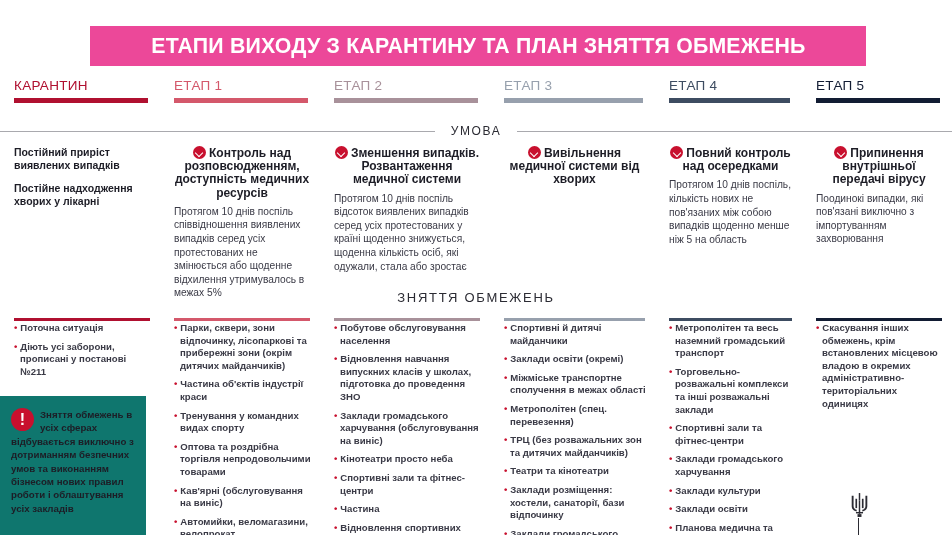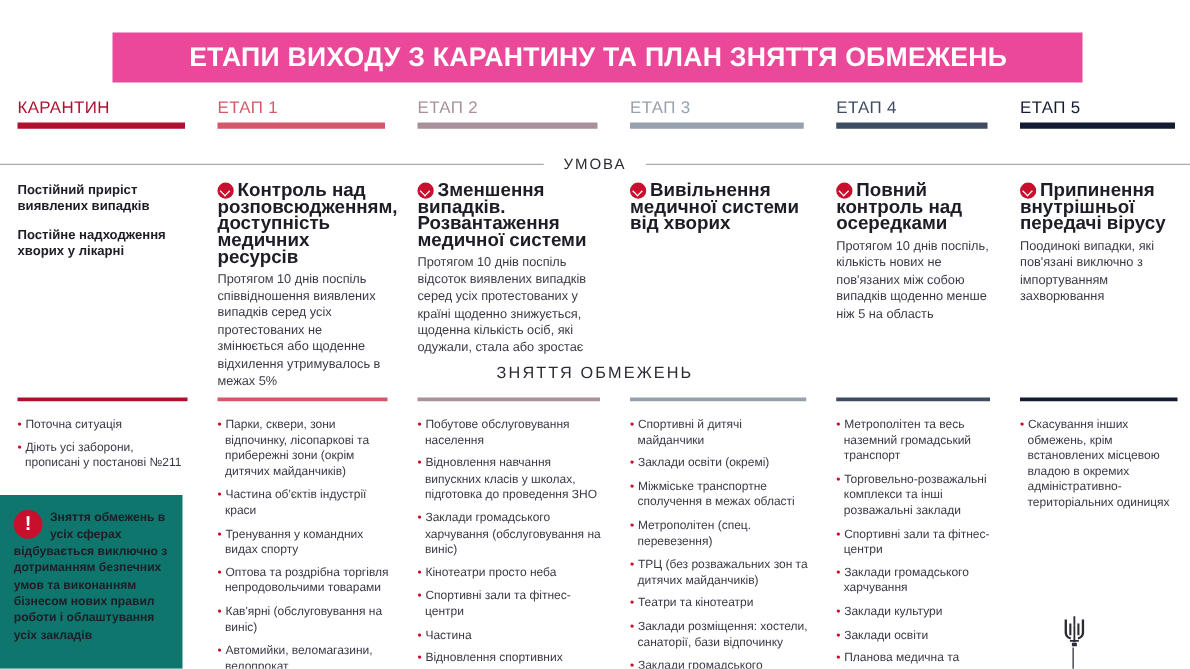--- a/index.html
+++ b/index.html
@@ -93,25 +93,26 @@
   }
 
   
   .cond {
     position: absolute;
     top: 68px;
     left: 14px;
     right: 10px;
   }
   .cond-title {
-    font-size: 15px;
+    font-size: 12px;
     font-weight: bold;
     color: #1d1d26;
     line-height: 13.2px;
     margin-bottom: 5px;
+    text-align: center;
   }
   .chev-icon {
     display: inline-block;
     width: 13px;
     height: 13px;
     border-radius: 50%;
     background: #c8102e;
     position: relative;
     vertical-align: -2px;
     margin-right: 3px;
@@ -157,23 +158,24 @@
   
   .rest-rule {
     position: absolute;
     top: 240px;
     left: 14px;
     right: 10px;
     height: 2.5px;
   }
   .rest {
     position: absolute;
-    top: 256px;
+    top: 244px;
     left: 14px;
     right: 8px;
+    font-weight: bold;
   }
   .rest li {
     list-style: none;
     font-size: 9.6px;
     color: #3a3a46;
     line-height: 12.6px;
     margin-bottom: 6px;
     text-indent: -6px;
     padding-left: 6px;
   }

